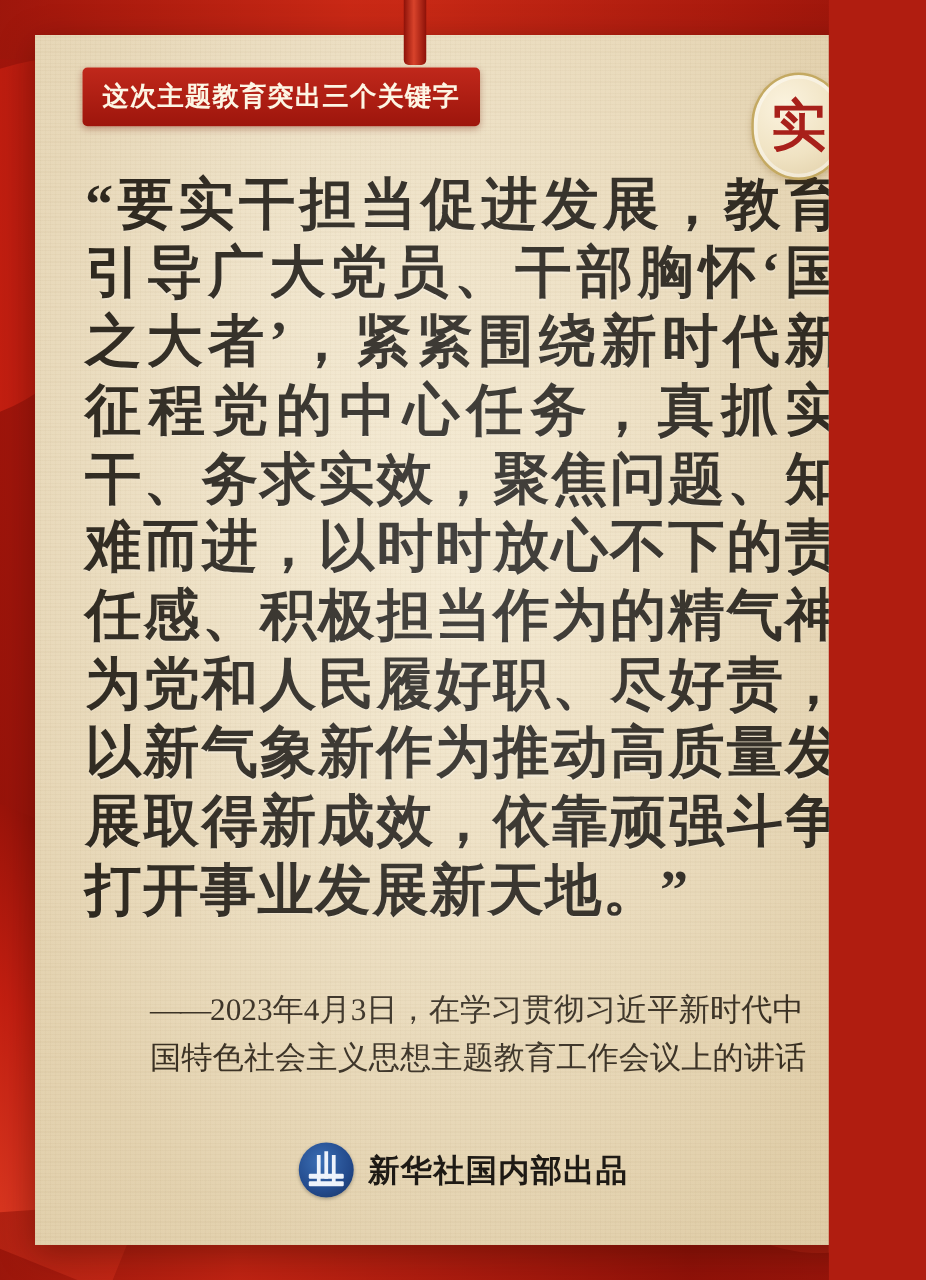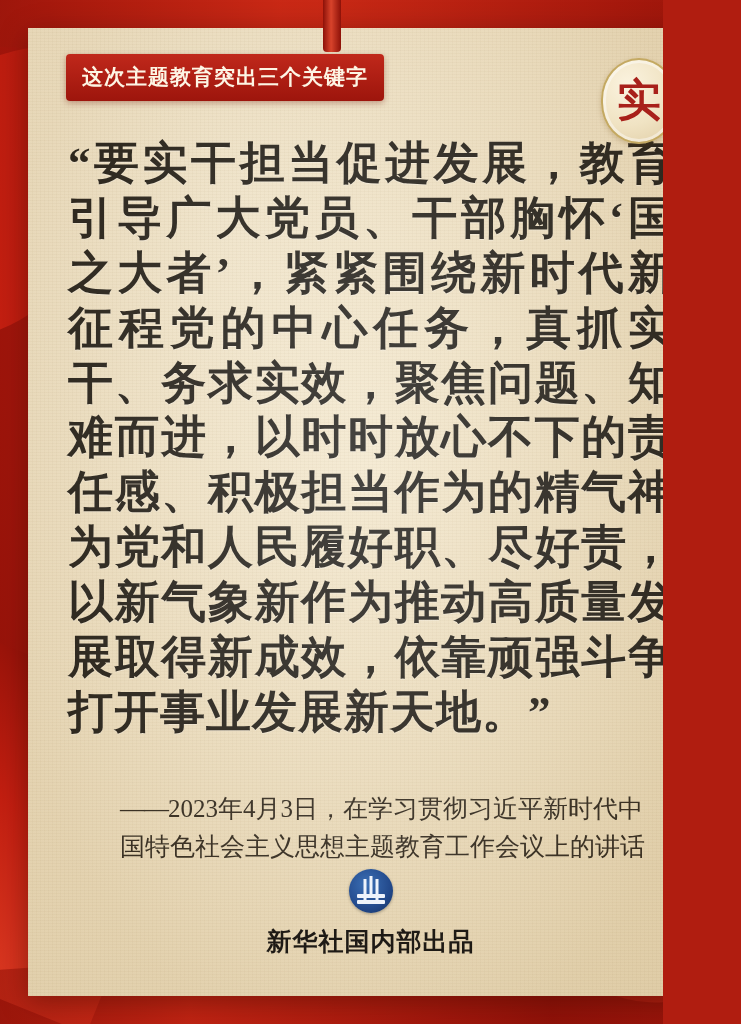--- a/index.html
+++ b/index.html
@@ -199,21 +199,20 @@
   #footer {
     position: absolute;
     left: 0;
     right: 0;
     bottom: 38px;
     display: flex;
     align-items: center;
     justify-content: center;
     gap: 12px;
     z-index: 7;
-    flex-direction: column;
   }
   #footer .logo {
     width: 44px;
     height: 44px;
     border-radius: 50%;
     background: radial-gradient(circle at 40% 35%, #3b6fb5 0%, #234a8c 60%, #16315f 100%);
     position: relative;
     box-shadow: 0 1px 3px rgba(0,0,0,.3);
     flex: 0 0 auto;
   }

